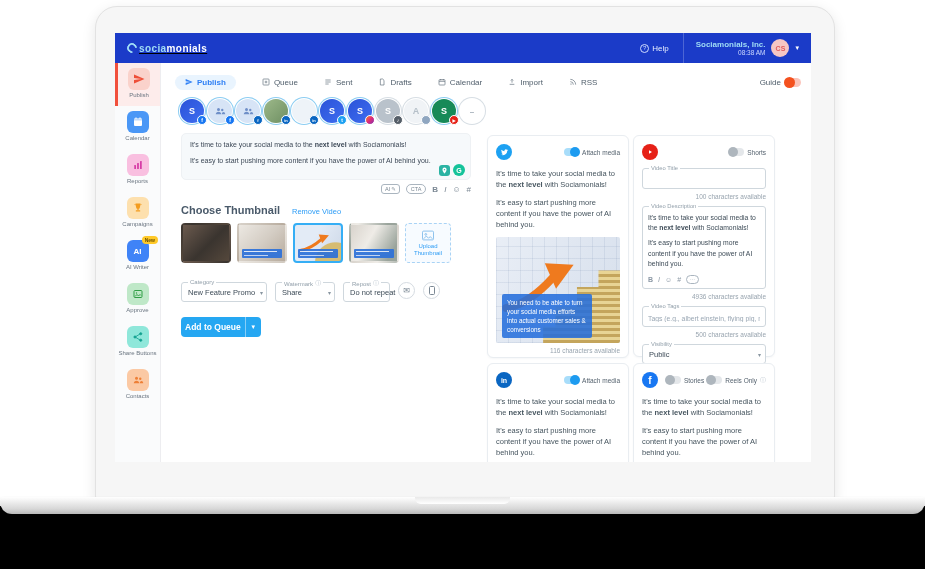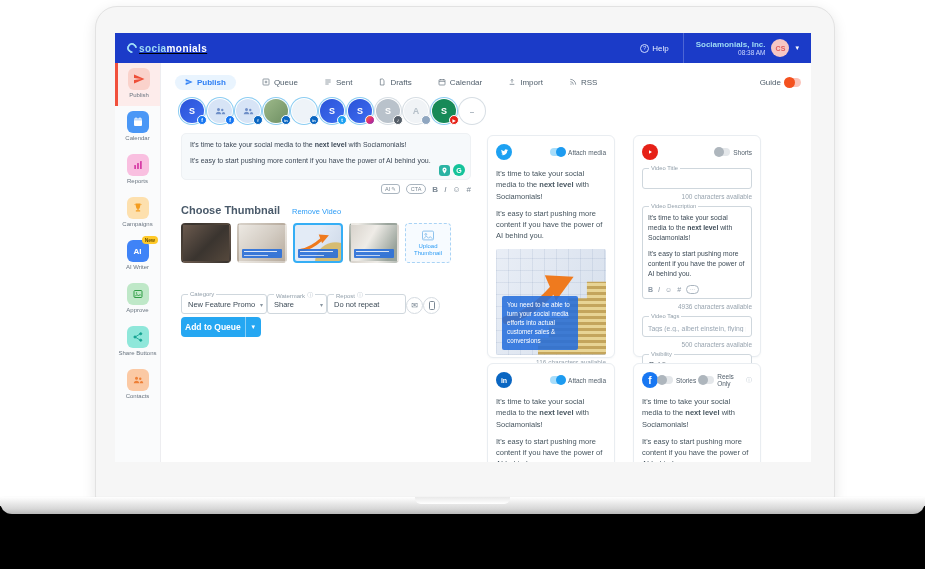--- a/index.html
+++ b/index.html
@@ -102,36 +102,36 @@
   .t3 { background:radial-gradient(circle at 88% 105%, #d6bc72 0 36%, rgba(0,0,0,0) 38%), linear-gradient(120deg,#e3ebf6 40%,#ccd7e7); }
   .t4 { background:linear-gradient(120deg,#d8d3cc,#efece7 40%,#9aa49c 85%); }
   .tcap { position:absolute; left:3px; right:3px; bottom:3px; height:9px; background:#2d71d9; opacity:.92; border-radius:1px; }
   .tcap::before { content:""; position:absolute; left:2px; right:5px; top:2px; height:1px; background:rgba(255,255,255,.85); }
   .tcap::after { content:""; position:absolute; left:2px; right:14px; bottom:2px; height:1px; background:rgba(255,255,255,.7); }
   .t3arrow { position:absolute; left:4px; top:6px; width:34px; height:22px; }
   .upload { width:46px; height:40px; border:1px dashed #a9d3f5; border-radius:4px; background:#f7fbff; display:flex; flex-direction:column; align-items:center; justify-content:center; gap:2px; cursor:pointer; }
   .upload-label { font-size:6px; color:#2f9df5; text-align:center; line-height:1.1; }
 
   
-  .optrow { position:absolute; left:66px; top:261px; display:flex; align-items:flex-end; }
+  .optrow { position:absolute; left:66px; top:249px; display:flex; align-items:flex-start; gap:8px; }
   .field { position:relative; border:1px solid #cfd7dd; border-radius:3px; background:#fff; }
   .flabel { position:absolute; top:-4px; left:6px; background:#fff; padding:0 2px; font-size:6px; color:#93a0ab; white-space:nowrap; display:flex; gap:2px; align-items:center; }
   .fvalue { font-size:7.5px; color:#3d4b57; padding:5px 12px 4px 6px; white-space:nowrap; }
   .fcaret { position:absolute; right:3px; top:50%; transform:translateY(-50%); font-size:6px; color:#8a96a1; }
   .info { font-size:6px; color:#b8c2cc; }
   .roundbtn { width:17px; height:17px; border-radius:50%; border:1px solid #d5dbe1; background:#fff; display:flex; align-items:center; justify-content:center; font-size:8px; color:#7b8894; cursor:pointer; }
   .mobi { width:6px; height:9px; border:1px solid #7b8894; border-radius:1.5px; }
 
   
   .queuebtn { position:absolute; left:66px; top:284px; display:flex; height:20px; cursor:pointer; }
   .qmain { background:#25a7f2; color:#fff; font-size:8.5px; font-weight:bold; display:flex; align-items:center; padding:0 4px; border-radius:4px 0 0 4px; }
   .qcaret { background:#25a7f2; color:#fff; width:16px; display:flex; align-items:center; justify-content:center; font-size:7px; border-left:1px solid rgba(255,255,255,.45); border-radius:0 4px 4px 0; }
 
   
-  .card { position:absolute; width:128px; background:#fff; border:1px solid #e9edf1; border-radius:6px; padding:8px; box-shadow:0 1px 2px rgba(20,40,80,.04); }
+  .card { position:absolute; width:142px; background:#fff; border:1px solid #e9edf1; border-radius:6px; padding:8px; box-shadow:0 1px 2px rgba(20,40,80,.04); }
   .card-tw { left:372px; top:102px; height:223px; }
   .card-yt { left:518px; top:102px; height:222px; }
   .card-li { left:372px; top:330px; height:170px; }
   .card-fb { left:518px; top:330px; height:170px; }
   .chead { display:flex; align-items:center; margin-bottom:8px; }
   .brand { width:16px; height:16px; border-radius:50%; color:#fff; font-weight:bold; display:flex; align-items:center; justify-content:center; flex:none; }
   .br-tw { background:#1da1f2; } .br-yt { background:#e62117; } .br-li { background:#0a66c2; font-size:7px; } .br-fb { background:#1877f2; font-size:10px; }
   .trow { margin-left:auto; display:flex; align-items:center; gap:3px; font-size:6.5px; color:#55626e; }
   .tgl { width:15px; height:8px; border-radius:4px; position:relative; cursor:pointer; flex:none; }
   .tgl.on { background:#a8ddfa; } .tgl.on i { position:absolute; right:-1px; top:-1px; width:10px; height:10px; border-radius:50%; background:#1d9bf0; }
@@ -458,21 +458,21 @@
         <span class="fcaret">▾</span>
       </div>
       <div class="field" style="width:60px">
         <span class="flabel">
             <span>Watermark</span>
             <span class="info">ⓘ</span>
           </span>
         <div class="fvalue">Share</div>
         <span class="fcaret">▾</span>
       </div>
-      <div class="field" style="width:79px">
+      <div class="field" style="width:47px">
         <span class="flabel">
             <span>Repost</span>
             <span class="info">ⓘ</span>
           </span>
         <div class="fvalue">Do not repeat</div>
       </div>
       <div class="roundbtn">
           <span>✉</span>
         </div>
       <div class="roundbtn">

